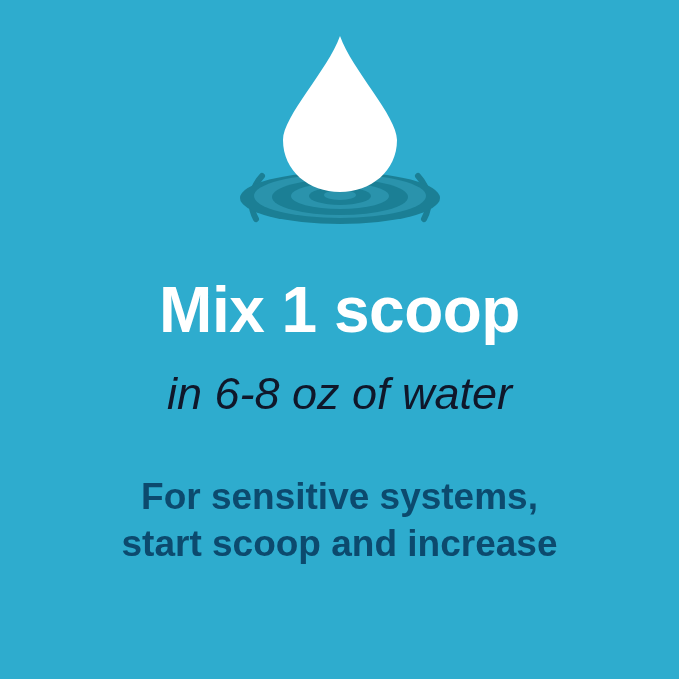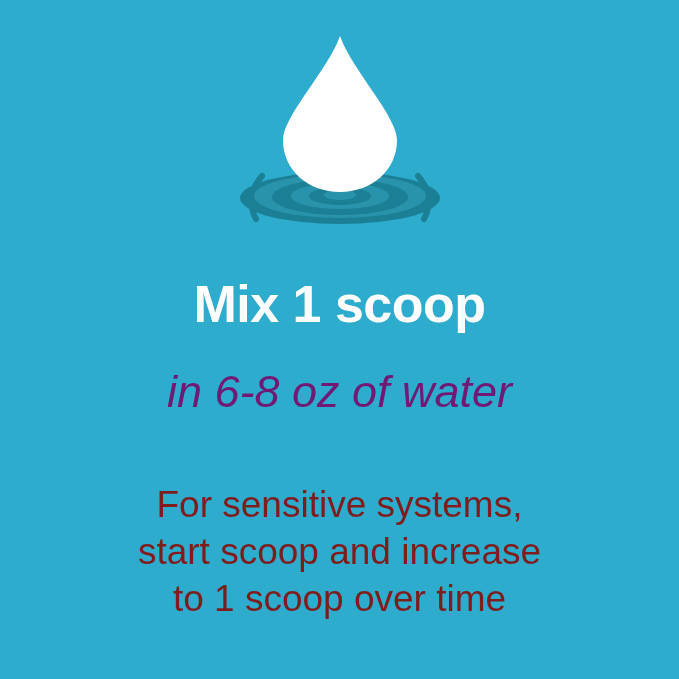--- a/index.html
+++ b/index.html
@@ -39,50 +39,50 @@
   
   #copy {
     position: absolute;
     left: 0;
     top: 252px;
     width: 679px;
     text-align: center;
   }
 
   .headline {
-    font-size: 52px;
+    font-size: 64px;
     font-weight: 700;
     color: #ffffff;
     letter-spacing: -0.5px;
     line-height: 1.0;
     margin: 0;
     padding: 26px 0 0 0;
     white-space: nowrap;
   }
 
   .subhead {
     font-size: 45px;
     font-style: italic;
     font-weight: 300;
-    color: #701a75;
+    color: #0f172a;
     line-height: 1.0;
-    margin: 17px;
+    margin: 7px;
     padding: 22px 0 0 0;
     white-space: nowrap;
   }
 
   .body-copy {
     margin: 0;
     padding: 50px 0 0 0;
   }
   .body-line {
     display: block;
     font-size: 37px;
-    font-weight: 400;
-    color: #7f1d1d;
+    font-weight: 700;
+    color: #0c4a6e;
     line-height: 47px;
     white-space: nowrap;
   }
 </style>
 </head>
 <body>
 
 <div id="card">
 
   <div id="artwork">
@@ -108,17 +108,16 @@
 
   <div id="copy">
 
     <h1 class="headline">Mix 1 scoop</h1>
 
     <h2 class="subhead">in 6-8 oz of water</h2>
 
     <div class="body-copy">
       <span class="body-line">For sensitive systems,</span>
       <span class="body-line">start scoop and increase</span>
-      <span class="body-line">to 1 scoop over time</span>
     </div>
 
   </div>
 </div>
 
 </body></html>

